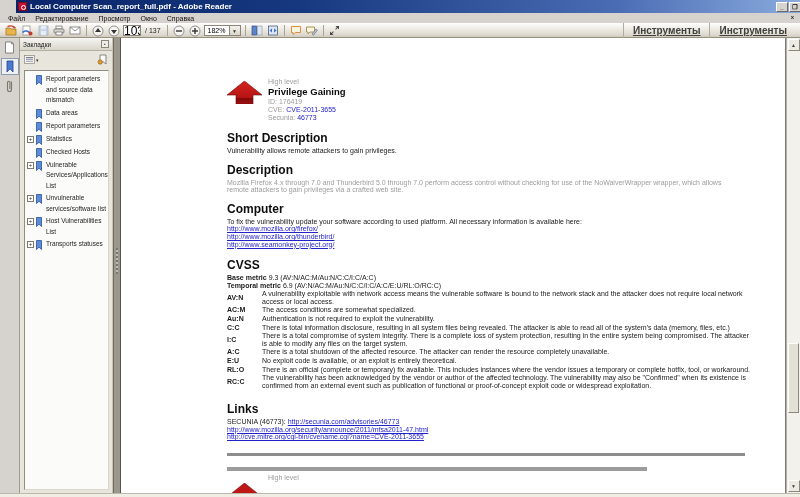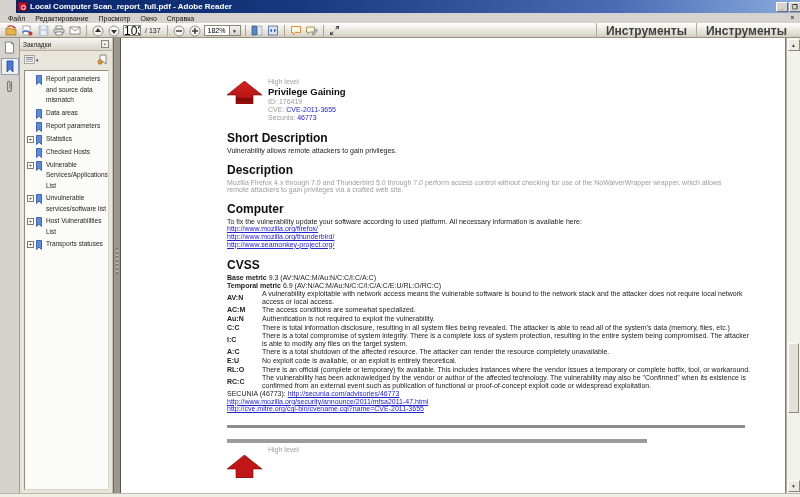--- a/index.html
+++ b/index.html
@@ -35,21 +35,21 @@
   .tb-btn { width:14px; height:13px; display:flex; align-items:center; justify-content:center; }
   .tb-sep { width:1px; height:11px; background:#a8a495; margin:0 2px; }
   .page-input { width:18px; height:11px; border:1px solid #8a867a; background:#fff;
     font-size:12px; text-align:left; font-family:"Liberation Sans",sans-serif; padding:0; }
   .page-total { font-size:7px; color:#222; padding:0 2px; }
   .zoom-box { height:11px; border:1px solid #8a867a; background:#fff; font-size:7px;
     display:flex; align-items:center; padding:0 3px; min-width:26px; }
   .zoom-arrow { width:11px; height:11px; border:1px solid #8a867a; border-left:none;
     background:linear-gradient(#f4f2ee,#d8d4c8); font-size:5px; line-height:10px; text-align:center; color:#333; }
   .tb-right { margin-left:auto; display:flex; align-items:center; height:100%; }
-  .tb-right-btn { font-size:12px; font-weight:bold; color:#40403e; padding:0 9px; }
+  .tb-right-btn { font-size:10px; font-weight:bold; color:#40403e; padding:0 9px;text-decoration:underline; }
   .tb-right .tb-sep { height:15px; margin:0; background:#b1ad9e; }
 
   
   .leftstrip { position:absolute; left:0; top:38px; width:20px; height:455px;
     background:#d6d3ce; border-right:1px solid #a09c90; }
   .strip-btn { width:18px; height:17px; margin:1px auto 2px; display:flex;
     align-items:center; justify-content:center; }
   .strip-btn.active { background:#eef0f4; border:1px solid #8f9cae; }
 
   
@@ -478,20 +478,21 @@
           <b>RL:O</b>
           <span>There is an official (complete or temporary) fix available. This includes instances where the vendor issues a temporary or complete hotfix, tool, or workaround.</span>
         </div>
 
         <div class="metric">
           <b>RC:C</b>
           <span>The vulnerability has been acknowledged by the vendor or author of the affected technology. The vulnerability may also be "Confirmed" when its existence is confirmed from an external event such as publication of functional or proof-of-concept exploit code or widespread exploitation.</span>
         </div>
       </div>
 
+    <h3 class="mt16">Links</h3>
     <div>
 
         <span class="link-row"><span>SECUNIA (46773): </span><a>http://secunia.com/advisories/46773</a></span>
 
         <span class="link-row"><span></span><a>http://www.mozilla.org/security/announce/2011/mfsa2011-47.html</a></span>
 
         <span class="link-row"><span></span><a>http://cve.mitre.org/cgi-bin/cvename.cgi?name=CVE-2011-3655</a></span>
       </div>
 
     <div class="divider1"></div>

